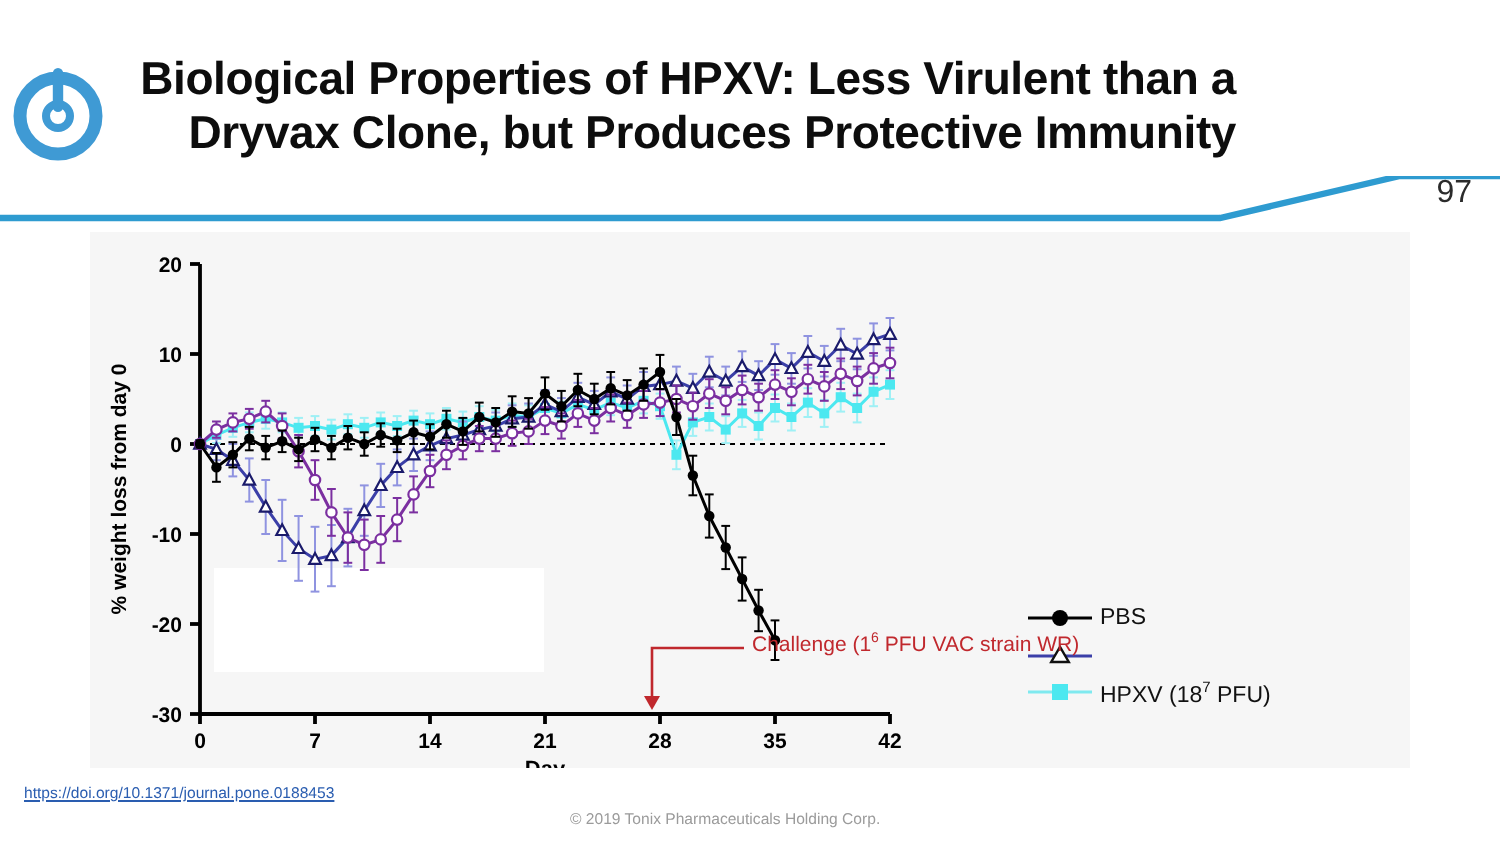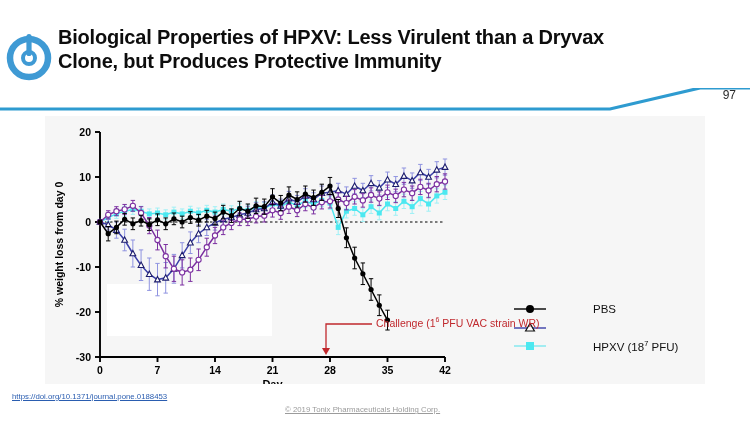--- a/index.html
+++ b/index.html
@@ -5,46 +5,46 @@
   html,body{margin:0;padding:0;}
   body{
     width:750px;height:421px;background:#ffffff;overflow:hidden;
     font-family:"Liberation Sans", sans-serif;position:relative;
   }
 
   
   #logo{position:absolute;left:5px;top:30px;width:48px;height:52px;}
   #slide-title{
     position:absolute;left:58px;top:26px;width:560px;
-    font-size:20px;font-weight:bold;line-height:1.18;
-    color:#0d0d0d;letter-spacing:-.2px;
+    font-size:23px;font-weight:bold;line-height:1.18;
+    color:#0d0d0d;letter-spacing:-.2px;text-align:right;
   }
   #banner{position:absolute;left:0;top:88px;width:750px;height:26px;}
   #page-number{
-    position:absolute;right:14px;top:88px;font-size:12px;color:#2b2b2b;
+    position:absolute;right:14px;top:88px;font-size:16px;color:#2b2b2b;
   }
 
   
   #figure{
     position:absolute;left:45px;top:116px;width:660px;height:268px;
     background:#f6f6f6;
   }
   #plotsvg{position:absolute;left:0;top:0;}
 
   
   #legend{position:absolute;left:468px;top:184px;}
-  .leg-row{display:flex;align-items:center;height:18.5px;gap:43px;}
+  .leg-row{display:flex;align-items:center;height:18.5px;}
   .leg-mark{width:34px;height:14px;flex:0 0 34px;}
   .leg-text{font-size:11.5px;color:#111;margin-left:3px;white-space:nowrap;}
   .leg-text sup{font-size:7.5px;}
 
   
   #footer{position:absolute;left:12px;top:391px;font-size:7.8px;color:#1a1a1a;line-height:1.45;}
   #footer a{color:#2a5db0;text-decoration:underline;text-align:right;}
-  #copyright{position:absolute;left:285px;top:405px;font-size:7.8px;color:#9b9b9b;text-decoration:underline;}
+  #copyright{position:absolute;left:285px;top:405px;font-size:7.8px;color:#9b9b9b;}
 </style>
 </head>
 <body>
 
 <svg id="logo" viewBox="0 0 48 52">
   <circle cx="24" cy="28" r="19" fill="none" stroke="#3f9ad4" stroke-width="6.5"></circle>
   <circle cx="24" cy="28" r="9.5" fill="#ffffff"></circle>
   <circle cx="24" cy="28" r="6" fill="none" stroke="#3f9ad4" stroke-width="4"></circle>
   <rect x="21.4" y="4" width="5.2" height="22" rx="2.6" fill="#3f9ad4"></rect>
 </svg>

